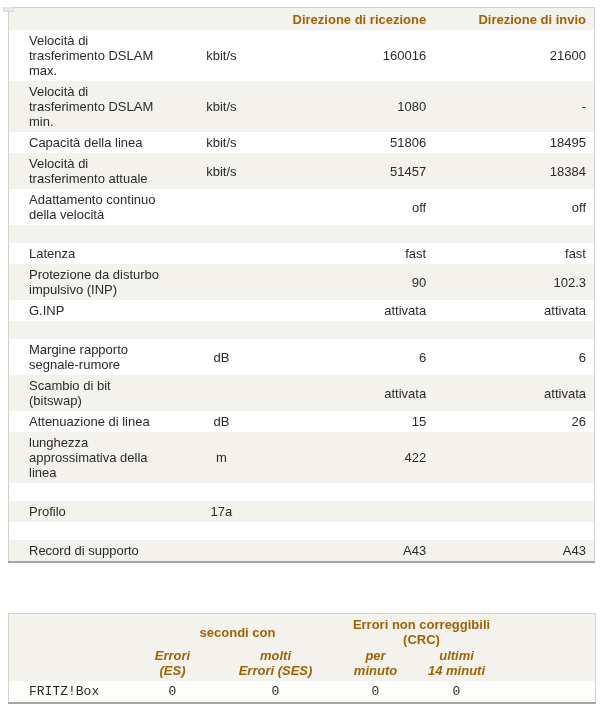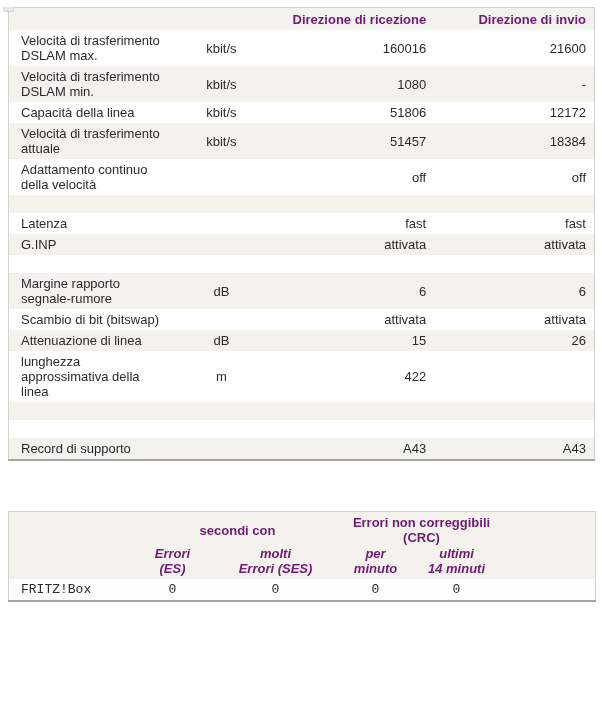--- a/index.html
+++ b/index.html
@@ -32,28 +32,28 @@
   #dsl-table { margin-top: 7px; }
   #error-table { margin-top: 50px; }
 
   th, td {
     padding: 3px 8px 3px 4px;
     line-height: 15px;
     vertical-align: middle;
     word-wrap: break-word;
     overflow: hidden;
   }
-  th { font-weight: bold; color: #701a75; }
+  th { font-weight: bold; color: #a16207; }
 
   
   thead tr { background: #f4f2ed; }
   tbody tr:nth-child(even) { background: #f4f2ed; }
   tbody tr:nth-child(odd)  { background: #ffffff; }
 
-  .lbl  { text-align: left;  padding-left: 12px; }
+  .lbl  { text-align: left;  padding-left: 20px; }
   .unit { text-align: center;  padding-left: 3px; }
   .num  { text-align: right; padding-right: 8px; }
   .ctr  { text-align: center; white-space: pre-line; }
 
   tr.spacer td { height: 18px; padding: 0; }
 
   #dsl-table thead th { height: 16px; }
 
   #error-table { }
   #error-table thead tr.group-row th { padding-bottom: 0; height: 15px; }
@@ -93,21 +93,21 @@
         <tr>
           <td class="lbl">Velocità di trasferimento DSLAM min.</td>
           <td class="unit">kbit/s</td>
           <td class="num">1080</td>
           <td class="num">-</td>
         </tr>
         <tr>
           <td class="lbl">Capacità della linea</td>
           <td class="unit">kbit/s</td>
           <td class="num">51806</td>
-          <td class="num">12172</td>
+          <td class="num">18495</td>
         </tr>
         <tr>
           <td class="lbl">Velocità di trasferimento attuale</td>
           <td class="unit">kbit/s</td>
           <td class="num">51457</td>
           <td class="num">18384</td>
         </tr>
         <tr>
           <td class="lbl">Adattamento continuo della velocità</td>
           <td class="unit"></td>
@@ -115,20 +115,26 @@
           <td class="num">off</td>
         </tr>
         <tr class="spacer">
           <td colspan="4"></td>
         </tr>
         <tr>
           <td class="lbl">Latenza</td>
           <td class="unit"></td>
           <td class="num">fast</td>
           <td class="num">fast</td>
+        </tr>
+        <tr>
+          <td class="lbl">Protezione da disturbo impulsivo (INP)</td>
+          <td class="unit"></td>
+          <td class="num">90</td>
+          <td class="num">102.3</td>
         </tr>
         <tr>
           <td class="lbl">G.INP</td>
           <td class="unit"></td>
           <td class="num">attivata</td>
           <td class="num">attivata</td>
         </tr>
         <tr class="spacer">
           <td colspan="4"></td>
         </tr>
@@ -151,20 +157,26 @@
           <td class="num">26</td>
         </tr>
         <tr>
           <td class="lbl">lunghezza approssimativa della linea</td>
           <td class="unit">m</td>
           <td class="num">422</td>
           <td class="num"></td>
         </tr>
         <tr class="spacer">
           <td colspan="4"></td>
+        </tr>
+        <tr>
+          <td class="lbl">Profilo</td>
+          <td class="unit">17a</td>
+          <td class="num"></td>
+          <td class="num"></td>
         </tr>
         <tr class="spacer">
           <td colspan="4"></td>
         </tr>
         <tr>
           <td class="lbl">Record di supporto</td>
           <td class="unit"></td>
           <td class="num">A43</td>
           <td class="num">A43</td>
         </tr>

